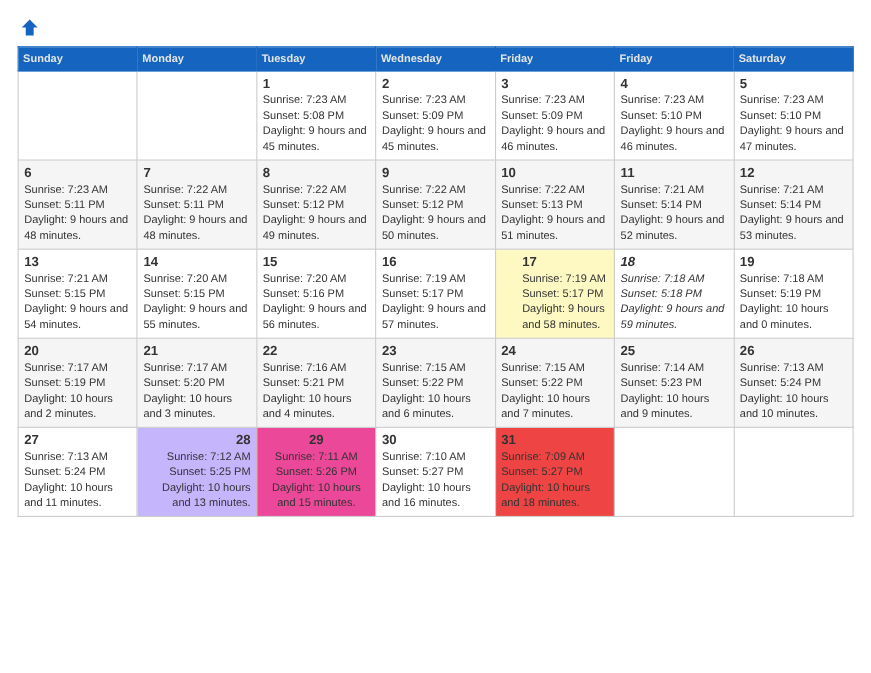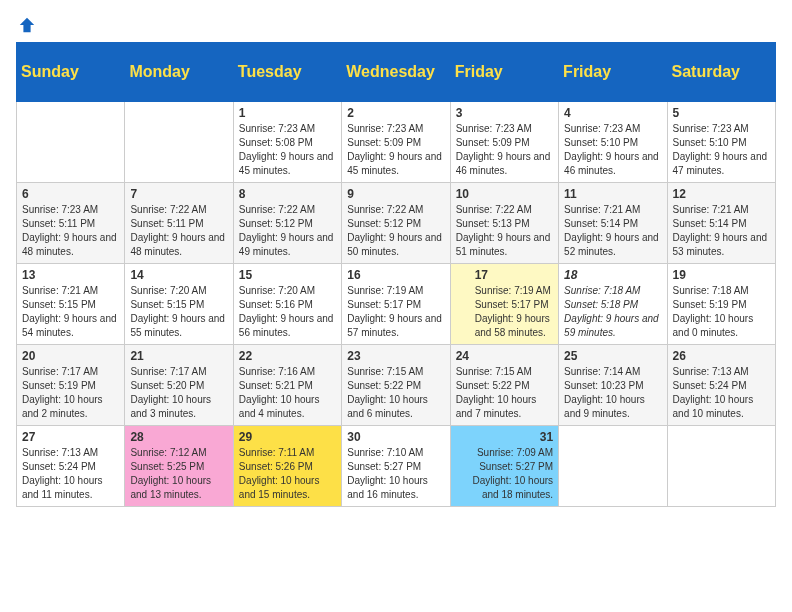--- a/index.html
+++ b/index.html
@@ -49,23 +49,23 @@
       color: #333;
       margin-top: 2px;
     }
     .calendar {
       width: 100%;
       border-collapse: collapse;
       border: 1px solid #ccc;
     }
     .calendar th {
       background: #1565c0;
-      color: #fde047;
-      font-size: 16px;
-      padding: 20px 4px;
+      color: #e5e5e5;
+      font-size: 10px;
+      padding: 5px 4px;
       text-align: left;
       border: 1px solid #1565c0;
     }
     .calendar td {
       vertical-align: top;
       border: 1px solid #ccc;
       padding: 4px 5px;
       width: calc(100% / 7);
       min-height: 80px;
       font-size: 10.5px;
@@ -300,62 +300,62 @@
         <td style="background: rgb(245, 245, 245); margin-left: 36px;">
           <span class="day-num">24</span>
           <div class="day-info">Sunrise: 7:15 AM
 Sunset: 5:22 PM
 Daylight: 10 hours
 and 7 minutes.</div>
         </td>
         <td style="background: rgb(245, 245, 245);">
           <span class="day-num">25</span>
           <div class="day-info">Sunrise: 7:14 AM
-Sunset: 10:23 PM
+Sunset: 5:23 PM
 Daylight: 10 hours
 and 9 minutes.</div>
         </td>
         <td style="background: rgb(245, 245, 245);">
           <span class="day-num">26</span>
           <div class="day-info">Sunrise: 7:13 AM
 Sunset: 5:24 PM
 Daylight: 10 hours
 and 10 minutes.</div>
         </td>
       </tr>
       <tr>
         <td style="background: rgb(255, 255, 255);">
           <span class="day-num">27</span>
           <div class="day-info">Sunrise: 7:13 AM
 Sunset: 5:24 PM
 Daylight: 10 hours
 and 11 minutes.</div>
         </td>
-        <td style="background: #f9a8d4;">
+        <td style="background: #c4b5fd; text-align: right;">
           <span class="day-num">28</span>
           <div class="day-info">Sunrise: 7:12 AM
 Sunset: 5:25 PM
 Daylight: 10 hours
 and 13 minutes.</div>
         </td>
-        <td style="background: #fde047;">
+        <td style="background: #ec4899; text-align: center;">
           <span class="day-num">29</span>
           <div class="day-info">Sunrise: 7:11 AM
 Sunset: 5:26 PM
 Daylight: 10 hours
 and 15 minutes.</div>
         </td>
         <td style="background: rgb(255, 255, 255);">
           <span class="day-num">30</span>
           <div class="day-info">Sunrise: 7:10 AM
 Sunset: 5:27 PM
 Daylight: 10 hours
 and 16 minutes.</div>
         </td>
-        <td style="background: #7dd3fc; text-align: right;">
+        <td style="background: #ef4444;">
           <span class="day-num">31</span>
           <div class="day-info">Sunrise: 7:09 AM
 Sunset: 5:27 PM
 Daylight: 10 hours
 and 18 minutes.</div>
         </td>
         <td class="empty-cell"></td>
         <td class="empty-cell"></td>
       </tr>
     </tbody>

